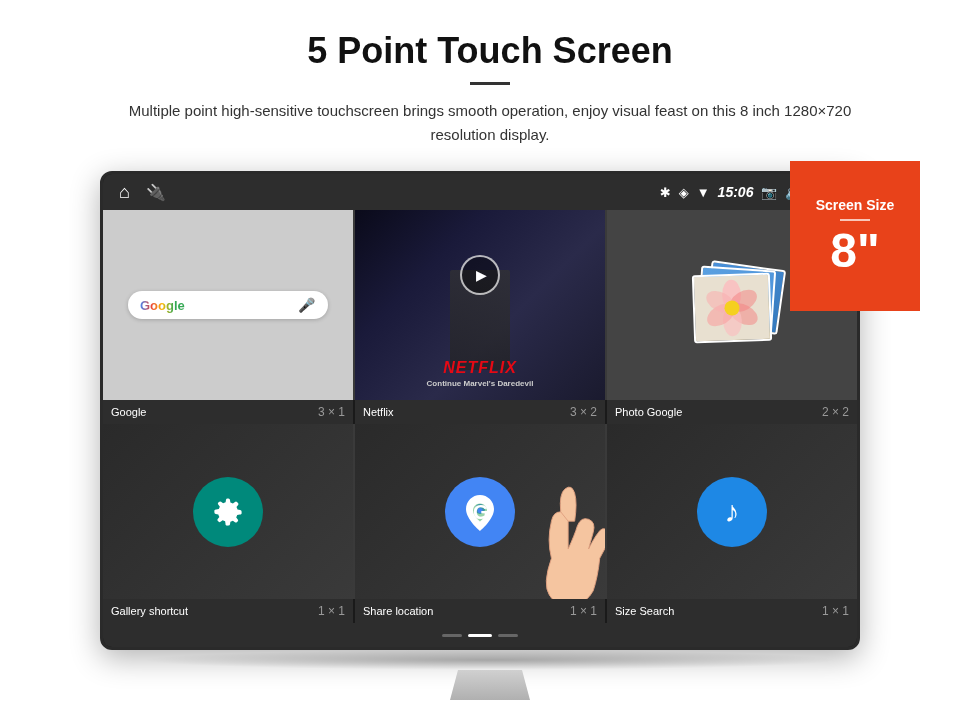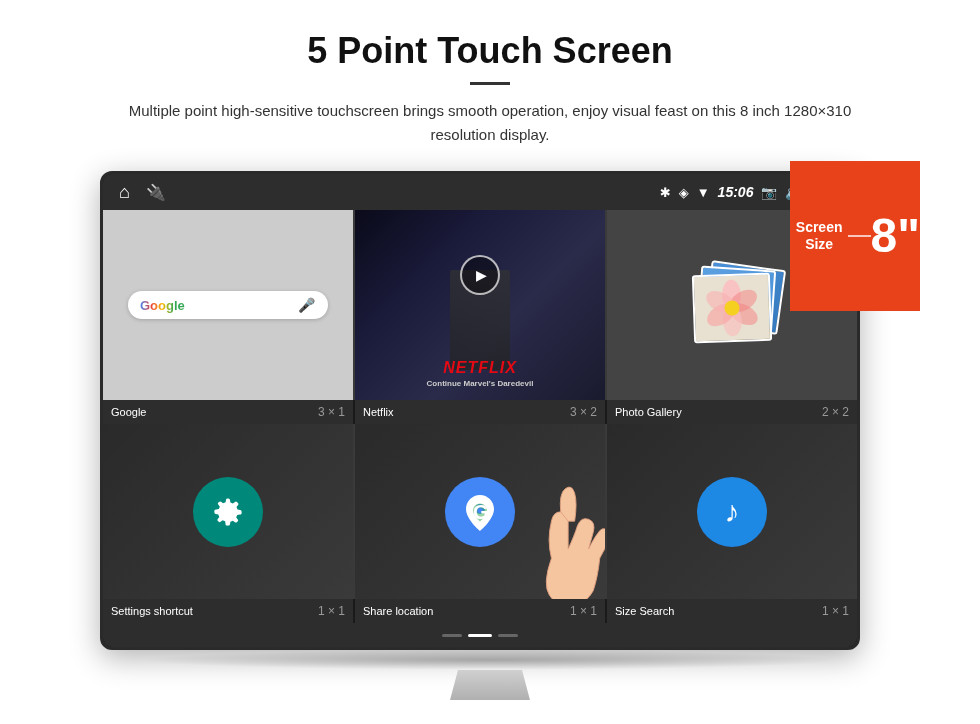--- a/index.html
+++ b/index.html
@@ -52,21 +52,21 @@
 
     .screen-badge {
       position: absolute;
       top: -10px;
       right: -40px;
       background: #e8421a;
       color: #fff;
       width: 130px;
       height: 150px;
       display: flex;
-      flex-direction: row;
+      flex-direction: column;
       align-items: center;
       justify-content: center;
       z-index: 10;
       clip-path: polygon(0 0, 100% 0, 100% 100%, 0 100%);
       box-shadow: 4px 4px 0 #c0360f, 8px 8px 0 #a02a08;
     }
 
     .screen-badge-title {
       font-size: 14px;
       font-weight: 700;
@@ -453,21 +453,21 @@
     }
   </style>
 </head>
 <body>
 
 <div class="page-wrapper">
 
   <div class="title-section">
     <h1 class="main-title">5 Point Touch Screen</h1>
     <div class="title-divider"></div>
-    <p class="subtitle">Multiple point high-sensitive touchscreen brings smooth operation, enjoy visual feast on this 8 inch 1280×310 resolution display.</p>
+    <p class="subtitle">Multiple point high-sensitive touchscreen brings smooth operation, enjoy visual feast on this 8 inch 1280×720 resolution display.</p>
   </div>
 
   <div class="device-container">
 
     <div class="screen-badge">
       <span class="screen-badge-title">Screen Size</span>
       <div class="screen-badge-divider"></div>
       <span class="screen-badge-size">8"</span>
     </div>
 
@@ -535,21 +535,21 @@
       <div class="app-label-row">
         <div class="app-label-cell">
           <span class="app-label-name">Google</span>
           <span class="app-label-size">3 × 1</span>
         </div>
         <div class="app-label-cell">
           <span class="app-label-name">Netflix</span>
           <span class="app-label-size">3 × 2</span>
         </div>
         <div class="app-label-cell">
-          <span class="app-label-name">Photo Gallery</span>
+          <span class="app-label-name">Photo Google</span>
           <span class="app-label-size">2 × 2</span>
         </div>
       </div>
 
       <div class="app-grid">
 
         <div class="app-cell app-cell-bottom settings-cell">
           <div class="settings-icon-circle">
             <svg class="gear-svg" viewBox="0 0 50 50">
               <path d="M25 15a10 10 0 100 20 10 10 0 000-20zm0 16a6 6 0 110-12 6 6 0 010 12z"></path>
@@ -578,21 +578,21 @@
 
         <div class="app-cell app-cell-bottom sound-cell">
           <div class="sound-icon-circle">
             <span class="music-note">♪</span>
           </div>
         </div>
       </div>
 
       <div class="app-label-row">
         <div class="app-label-cell">
-          <span class="app-label-name">Settings shortcut</span>
+          <span class="app-label-name">Gallery shortcut</span>
           <span class="app-label-size">1 × 1</span>
         </div>
         <div class="app-label-cell">
           <span class="app-label-name">Share location</span>
           <span class="app-label-size">1 × 1</span>
         </div>
         <div class="app-label-cell">
           <span class="app-label-name">Size Search</span>
           <span class="app-label-size">1 × 1</span>
         </div>

